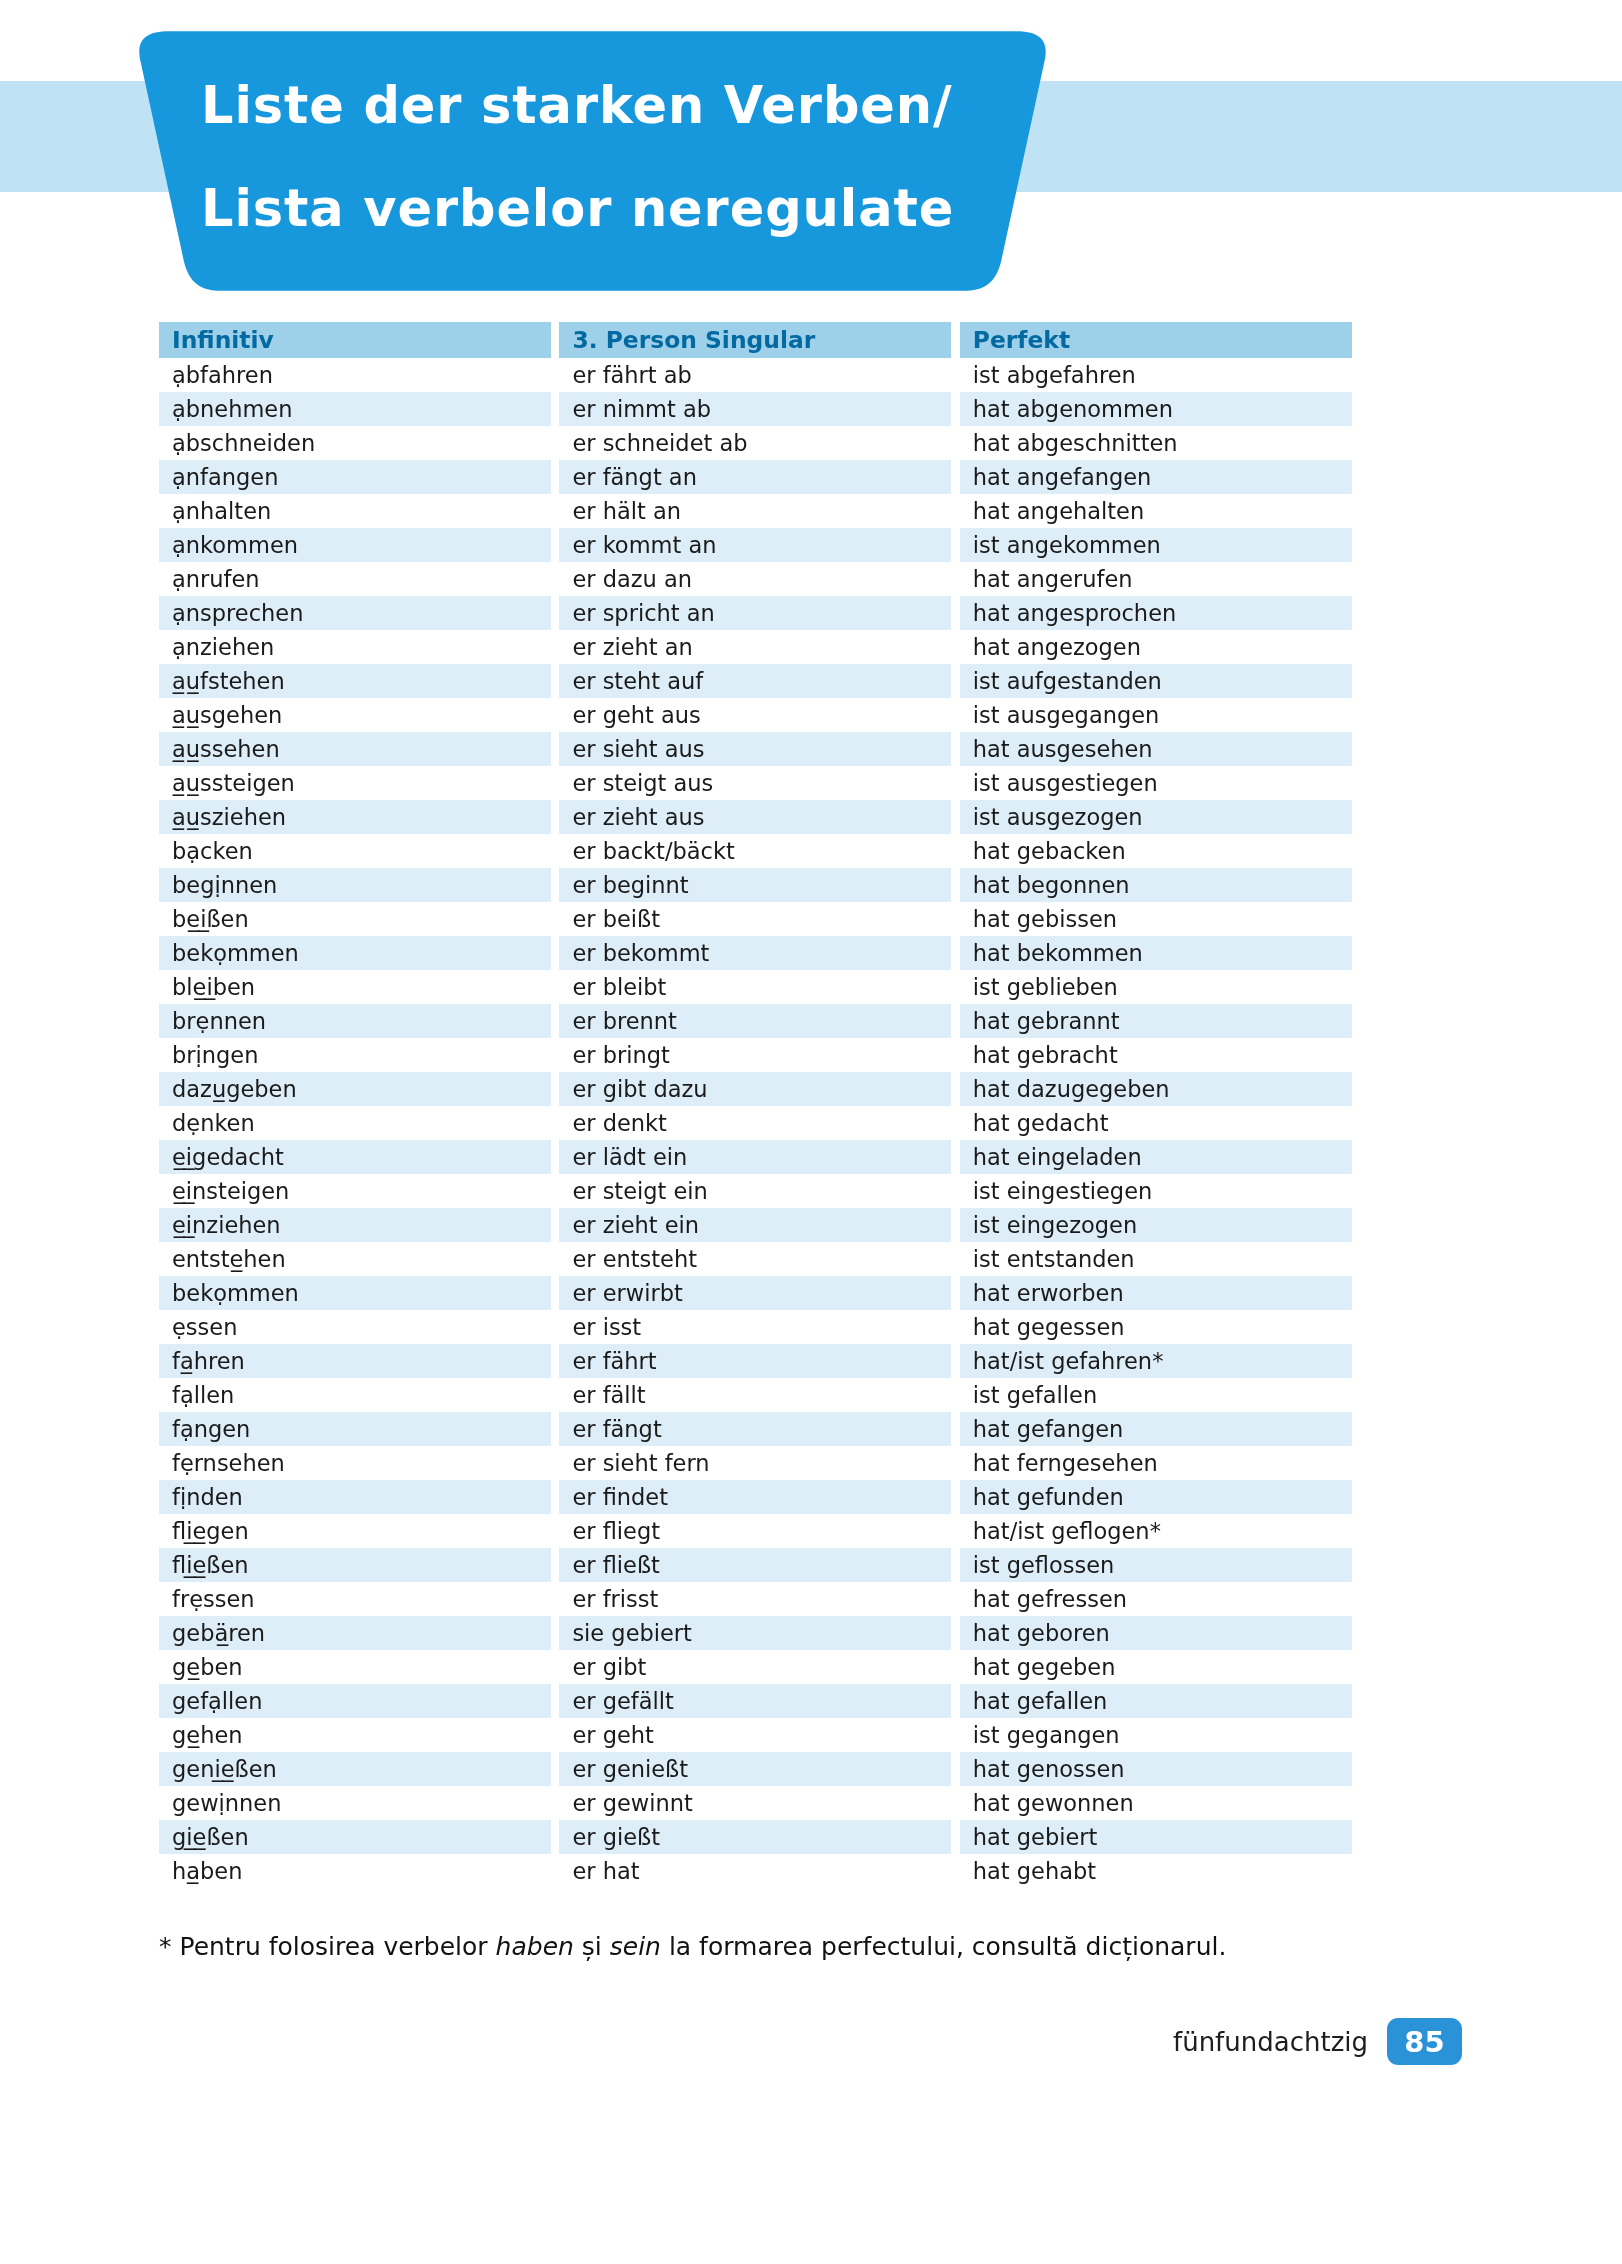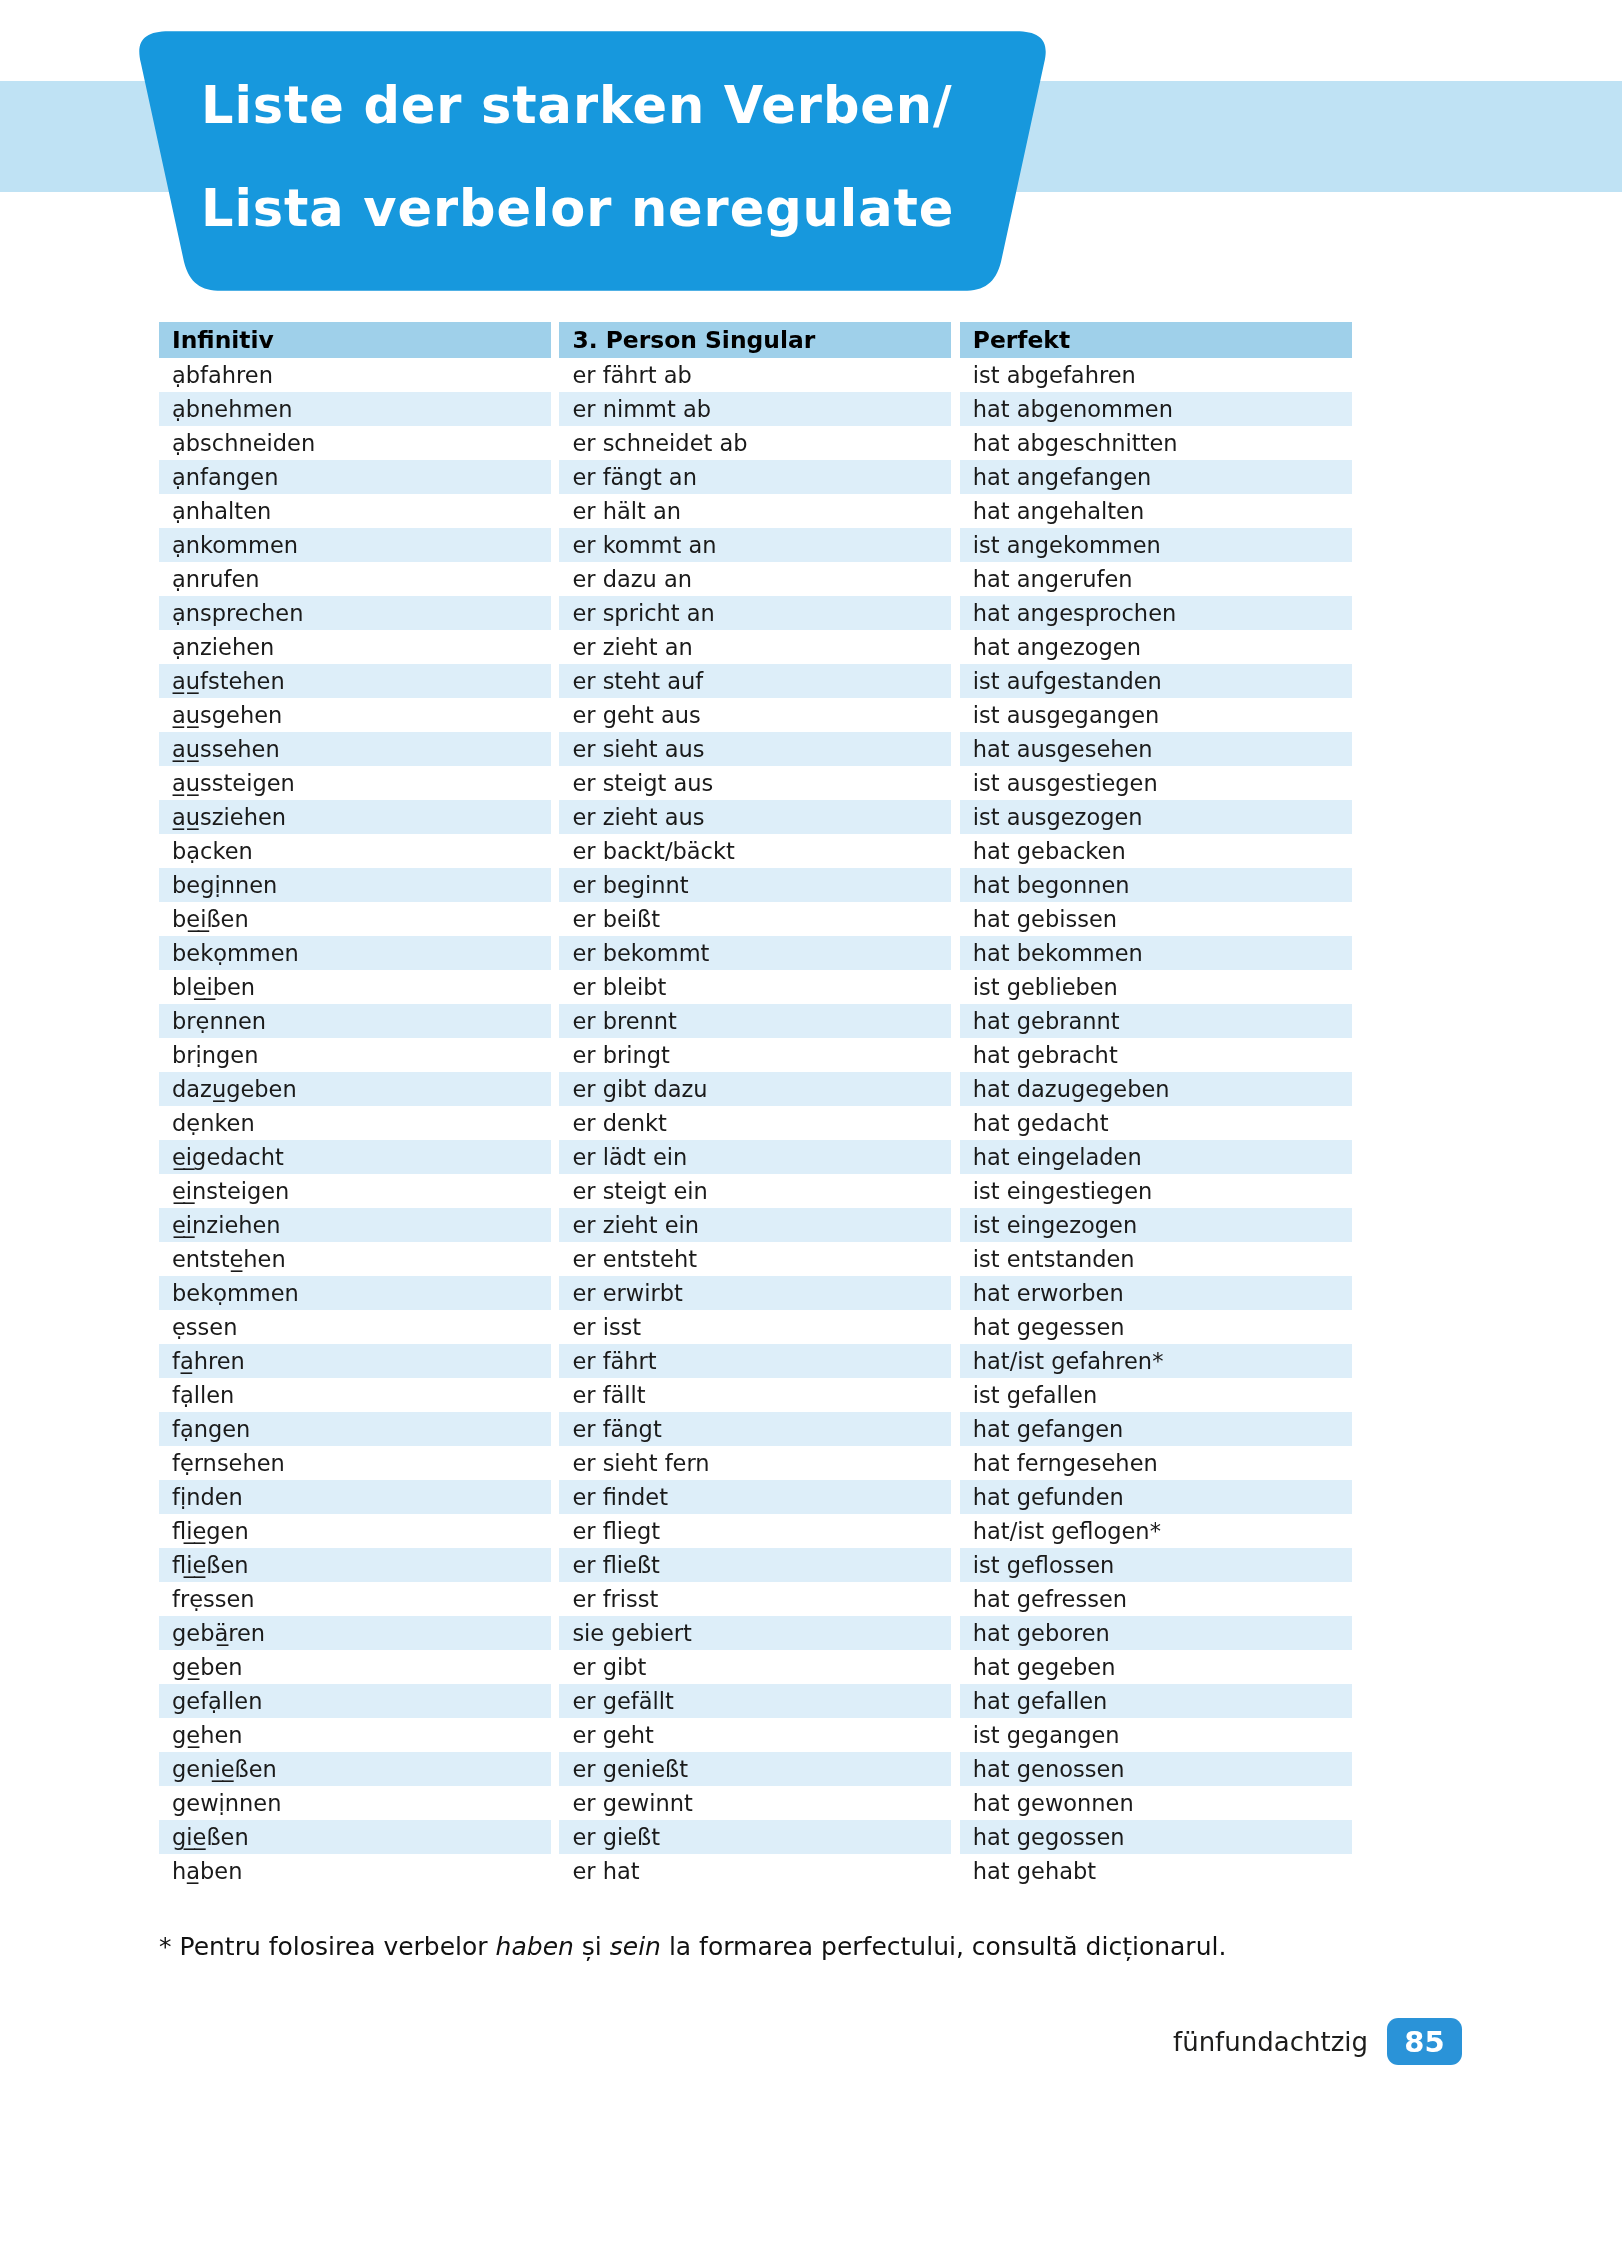--- a/index.html
+++ b/index.html
@@ -50,21 +50,21 @@
     color: #1a1a1a;
     white-space: nowrap;
     overflow: hidden;
     background: #ffffff;
   }
   .cell.tint { background: #ddeef9; }
   .cell.head {
     height: 36px;
     line-height: 36px;
     background: #9fd0ea;
-    color: #000000;
+    color: #0369a1;
     font-weight: bold;
     font-size: 23.4px;
   }
   .footnote {
     position: absolute;
     left: 159px; top: 1932px;
     width: 1312px;
     font-size: 25px;
     color: #111111;
   }
@@ -239,21 +239,21 @@
       <div class="cell">er geht</div>
       <div class="cell">ist gegangen</div>
       <div class="cell tint">geni̲e̲ßen</div>
       <div class="cell tint">er genießt</div>
       <div class="cell tint">hat genossen</div>
       <div class="cell">gewịnnen</div>
       <div class="cell">er gewinnt</div>
       <div class="cell">hat gewonnen</div>
       <div class="cell tint">gi̲e̲ßen</div>
       <div class="cell tint">er gießt</div>
-      <div class="cell tint">hat gegossen</div>
+      <div class="cell tint">hat gebiert</div>
       <div class="cell">ha̲ben</div>
       <div class="cell">er hat</div>
       <div class="cell">hat gehabt</div>
     </div>
 
   <p class="footnote"><span>* Pentru folosirea verbelor </span><em>haben</em><span> și </span><em>sein</em><span> la formarea perfectului, consultă dicționarul.</span></p>
 
   <div class="footer">
     <span class="footer-word">fünfundachtzig</span>
     <span class="page-badge">85</span>

